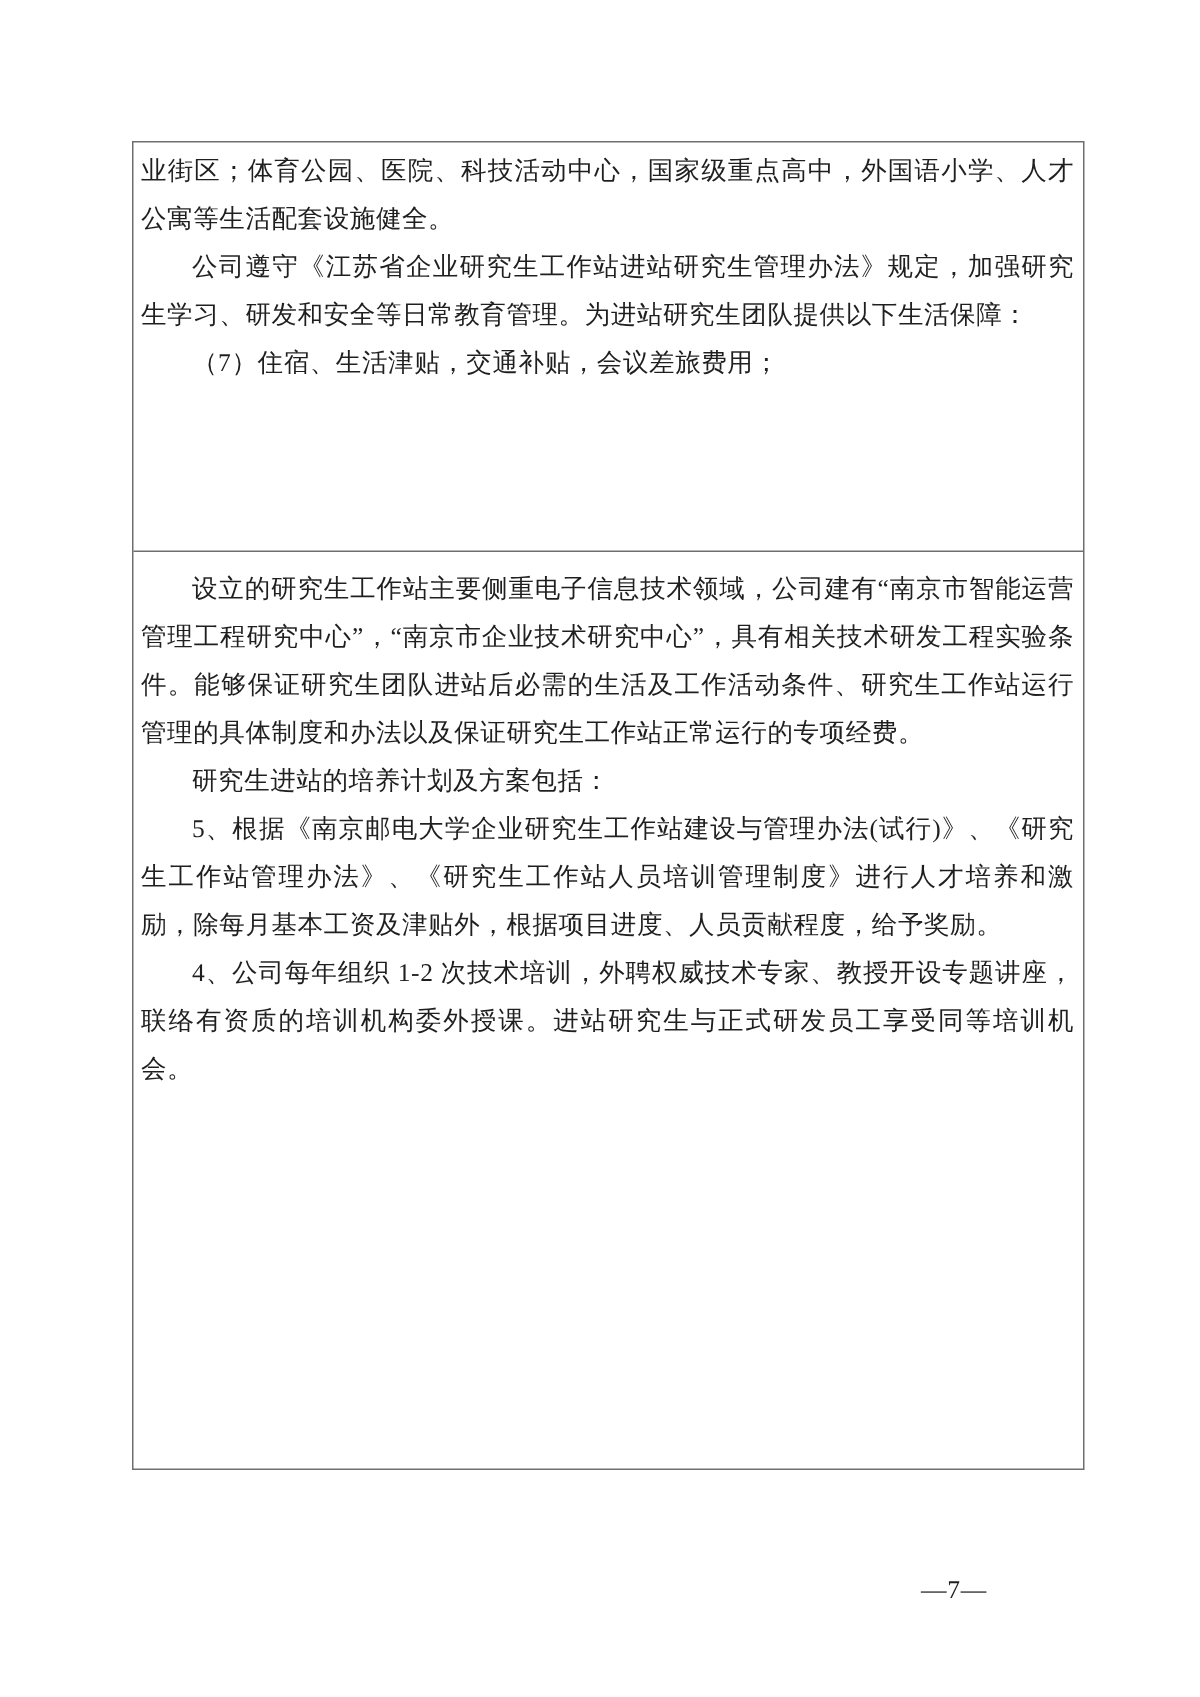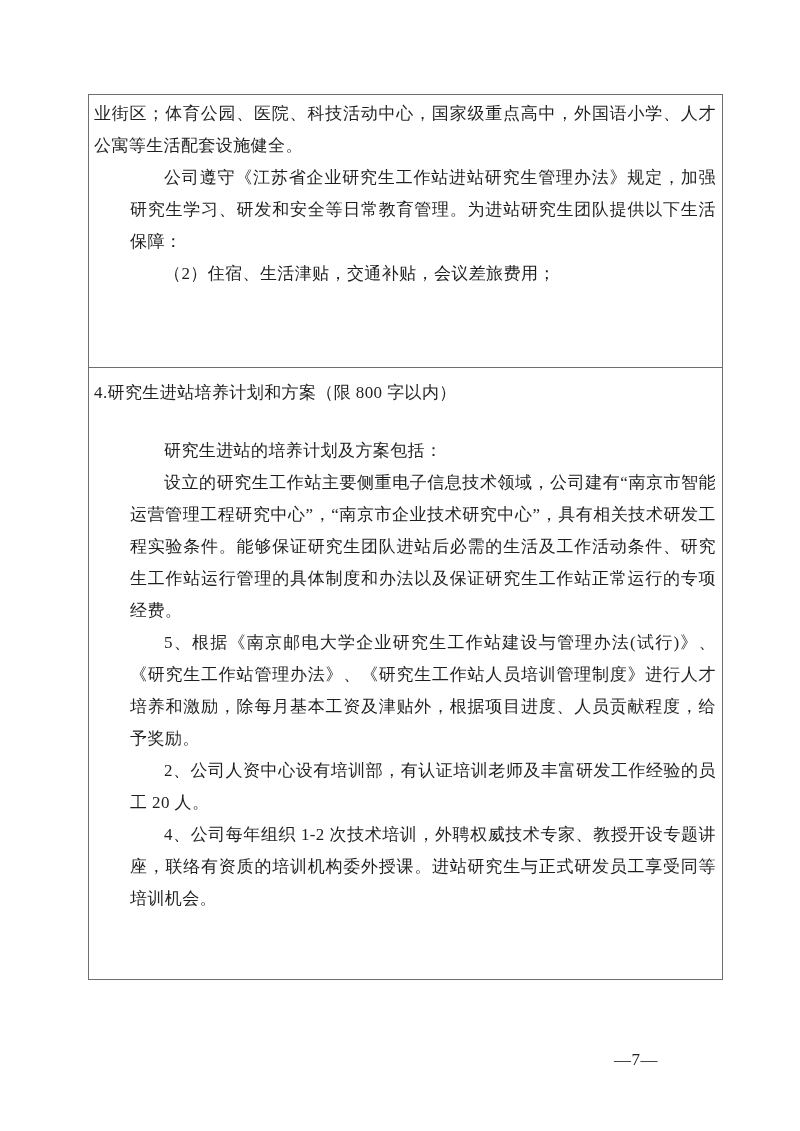--- a/index.html
+++ b/index.html
@@ -40,21 +40,20 @@
   }
   .para {
     margin: 0;
     font-size: 17px;
     line-height: 32px;
     text-align: justify;
     letter-spacing: 0.4px;
   }
   .para.indent {
     text-indent: 2em;
-    margin-left: 36px;
   }
   .section-title {
     margin-bottom: 26px;
     text-align: left;
   }
   .page-footer {
     position: absolute;
     left: 596px;
     top: 1048px;
     width: 80px;
@@ -68,29 +67,27 @@
 </head>
 <body>
 
 <div class="page">
 
   <div class="doc-table">
 
     <div class="cell cell-living-support">
       <p class="para">业街区；体育公园、医院、科技活动中心，国家级重点高中，外国语小学、人才公寓等生活配套设施健全。</p>
       <p class="para indent">公司遵守《江苏省企业研究生工作站进站研究生管理办法》规定，加强研究生学习、研发和安全等日常教育管理。为进站研究生团队提供以下生活保障：</p>
-      <p class="para indent">（2）住宿、生活津贴，交通补贴，会议差旅费用；</p>
+      <p class="para indent">（7）住宿、生活津贴，交通补贴，会议差旅费用；</p>
     </div>
 
     <div class="cell cell-training-plan">
-      <p class="para section-title">4.研究生进站培养计划和方案（限 800 字以内）</p>
+      <p class="para indent">设立的研究生工作站主要侧重电子信息技术领域，公司建有“南京市智能运营管理工程研究中心”，“南京市企业技术研究中心”，具有相关技术研发工程实验条件。能够保证研究生团队进站后必需的生活及工作活动条件、研究生工作站运行管理的具体制度和办法以及保证研究生工作站正常运行的专项经费。</p>
       <p class="para indent">研究生进站的培养计划及方案包括：</p>
-      <p class="para indent">设立的研究生工作站主要侧重电子信息技术领域，公司建有“南京市智能运营管理工程研究中心”，“南京市企业技术研究中心”，具有相关技术研发工程实验条件。能够保证研究生团队进站后必需的生活及工作活动条件、研究生工作站运行管理的具体制度和办法以及保证研究生工作站正常运行的专项经费。</p>
       <p class="para indent">5、根据《南京邮电大学企业研究生工作站建设与管理办法(试行)》、《研究生工作站管理办法》、《研究生工作站人员培训管理制度》进行人才培养和激励，除每月基本工资及津贴外，根据项目进度、人员贡献程度，给予奖励。</p>
-      <p class="para indent">2、公司人资中心设有培训部，有认证培训老师及丰富研发工作经验的员工 20 人。</p>
       <p class="para indent">4、公司每年组织 1-2 次技术培训，外聘权威技术专家、教授开设专题讲座，联络有资质的培训机构委外授课。进站研究生与正式研发员工享受同等培训机会。</p>
 
     </div>
 
   </div>
 
   <div class="page-footer">—7—</div>
 
 </div>
 

